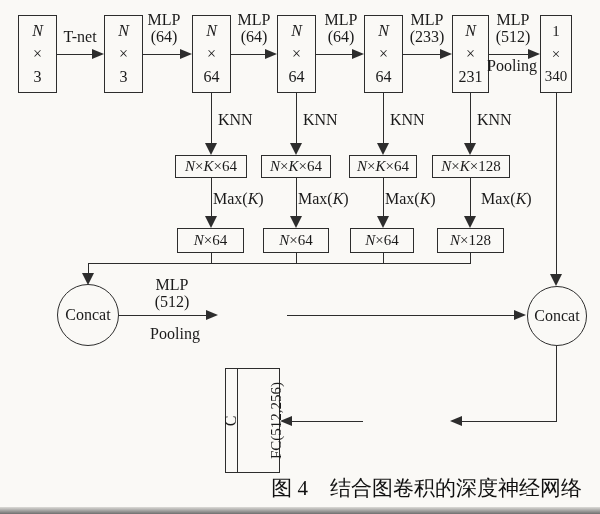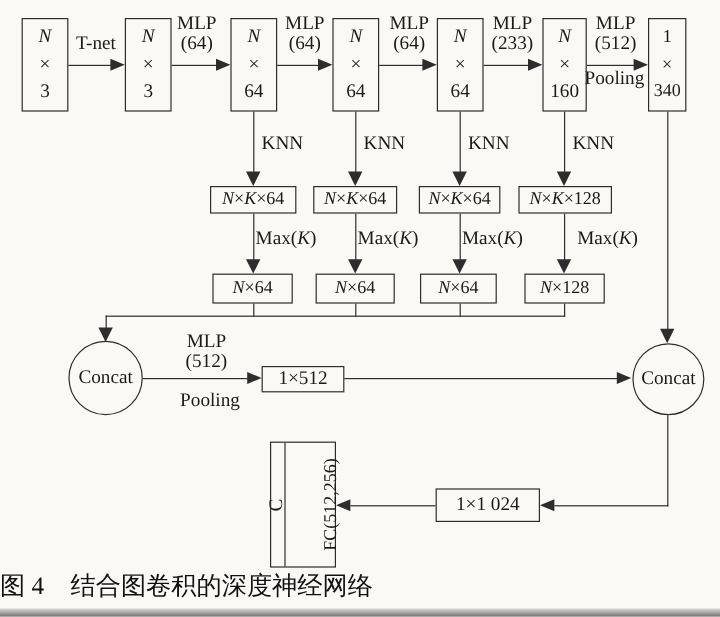--- a/index.html
+++ b/index.html
@@ -24,21 +24,21 @@
   .la{ text-align:left; }
   .circle{
     position:absolute; border:1.4px solid #2d2d2d; border-radius:50%; box-sizing:border-box;
     display:flex; align-items:center; justify-content:center; font-size:16px;
   }
   .fcbox{ position:absolute; border:1.4px solid #2d2d2d; box-sizing:border-box; display:flex; }
   .fccell{ flex:1; display:flex; align-items:center; justify-content:center; overflow:visible; }
   .fccell + .fccell{ border-left:1.4px solid #2d2d2d; }
   .vtext{ transform:rotate(-90deg); white-space:nowrap; font-size:15px; }
   .caption{
-    position:absolute; left:0; top:474px; width:582px; text-align:left;
+    position:absolute; left:0; top:474px; width:582px; text-align:right;
     font-size:21px; color:#111;
     font-family:"Liberation Serif","DejaVu Sans",serif;
   }
   .caption .pfx{ margin-right:22px; }
   .edge-shadow{
     position:absolute; left:0; bottom:0; width:600px; height:7px;
     background:linear-gradient(to bottom,#dcdbd7,#6f6f6f);
   }
   .mi i{ font-style:italic; }
 </style>
@@ -68,21 +68,21 @@
     <span>64</span>
   </div>
   <div class="box tall" style="left:364px;top:15px;width:39px;height:78px;">
     <span class="mi"><i>N</i></span>
     <span>×</span>
     <span>64</span>
   </div>
   <div class="box tall" style="left:452px;top:15px;width:37px;height:78px;">
     <span class="mi"><i>N</i></span>
     <span>×</span>
-    <span>160</span>
+    <span>231</span>
   </div>
   <div class="box tall" style="left:540px;top:15px;width:32px;height:78px;font-size:15px;">
     <span class="mi">1</span>
     <span>×</span>
     <span>340</span>
   </div>
 
   <div class="hline" style="left:57px;top:53.5px;width:36px;"></div>
   <div class="ah r" style="left:92px;top:48.5px;"></div>
   <div class="hline" style="left:143px;top:53.5px;width:38px;"></div>
@@ -164,34 +164,32 @@
   <div class="ah d" style="left:82px;top:273px;"></div>
 
   <div class="circle" style="left:57px;top:284px;width:62px;height:62px;">Concat</div>
 
   <div class="lbl" style="left:141px;top:277px;width:62px;">MLP</div>
   <div class="lbl" style="left:141px;top:294px;width:62px;">(512)</div>
   <div class="lbl" style="left:141px;top:326px;width:68px;">Pooling</div>
 
   <div class="hline" style="left:119px;top:314.8px;width:88px;"></div>
   <div class="ah r" style="left:206px;top:309.8px;"></div>
-  <div class="box" style="left:218px;top:305px;width:69px;height:22px;font-size:16px;">1×512</div>
 
   <div class="hline" style="left:287px;top:314.8px;width:228px;"></div>
   <div class="ah r" style="left:514px;top:309.8px;"></div>
 
   <div class="vline" style="left:555.5px;top:93px;height:182px;"></div>
   <div class="ah d" style="left:550px;top:274px;"></div>
 
   <div class="circle" style="left:527px;top:286px;width:60px;height:60px;">Concat</div>
 
   <div class="vline" style="left:555.5px;top:346px;height:76px;"></div>
   <div class="hline" style="left:462px;top:420.8px;width:95px;"></div>
   <div class="ah l" style="left:450px;top:415.8px;"></div>
-  <div class="box" style="left:363px;top:407px;width:87px;height:28px;font-size:16px;">1×1 024</div>
 
   <div class="hline" style="left:292px;top:420.8px;width:71px;"></div>
   <div class="ah l" style="left:280px;top:415.8px;"></div>
 
   <div class="fcbox" style="left:225px;top:368px;width:55px;height:105px;">
     <div class="fccell">
       <span class="vtext" style="font-size:16px;">C</span>
     </div>
     <div class="fccell">
       <span class="vtext">FC(512,256)</span>

